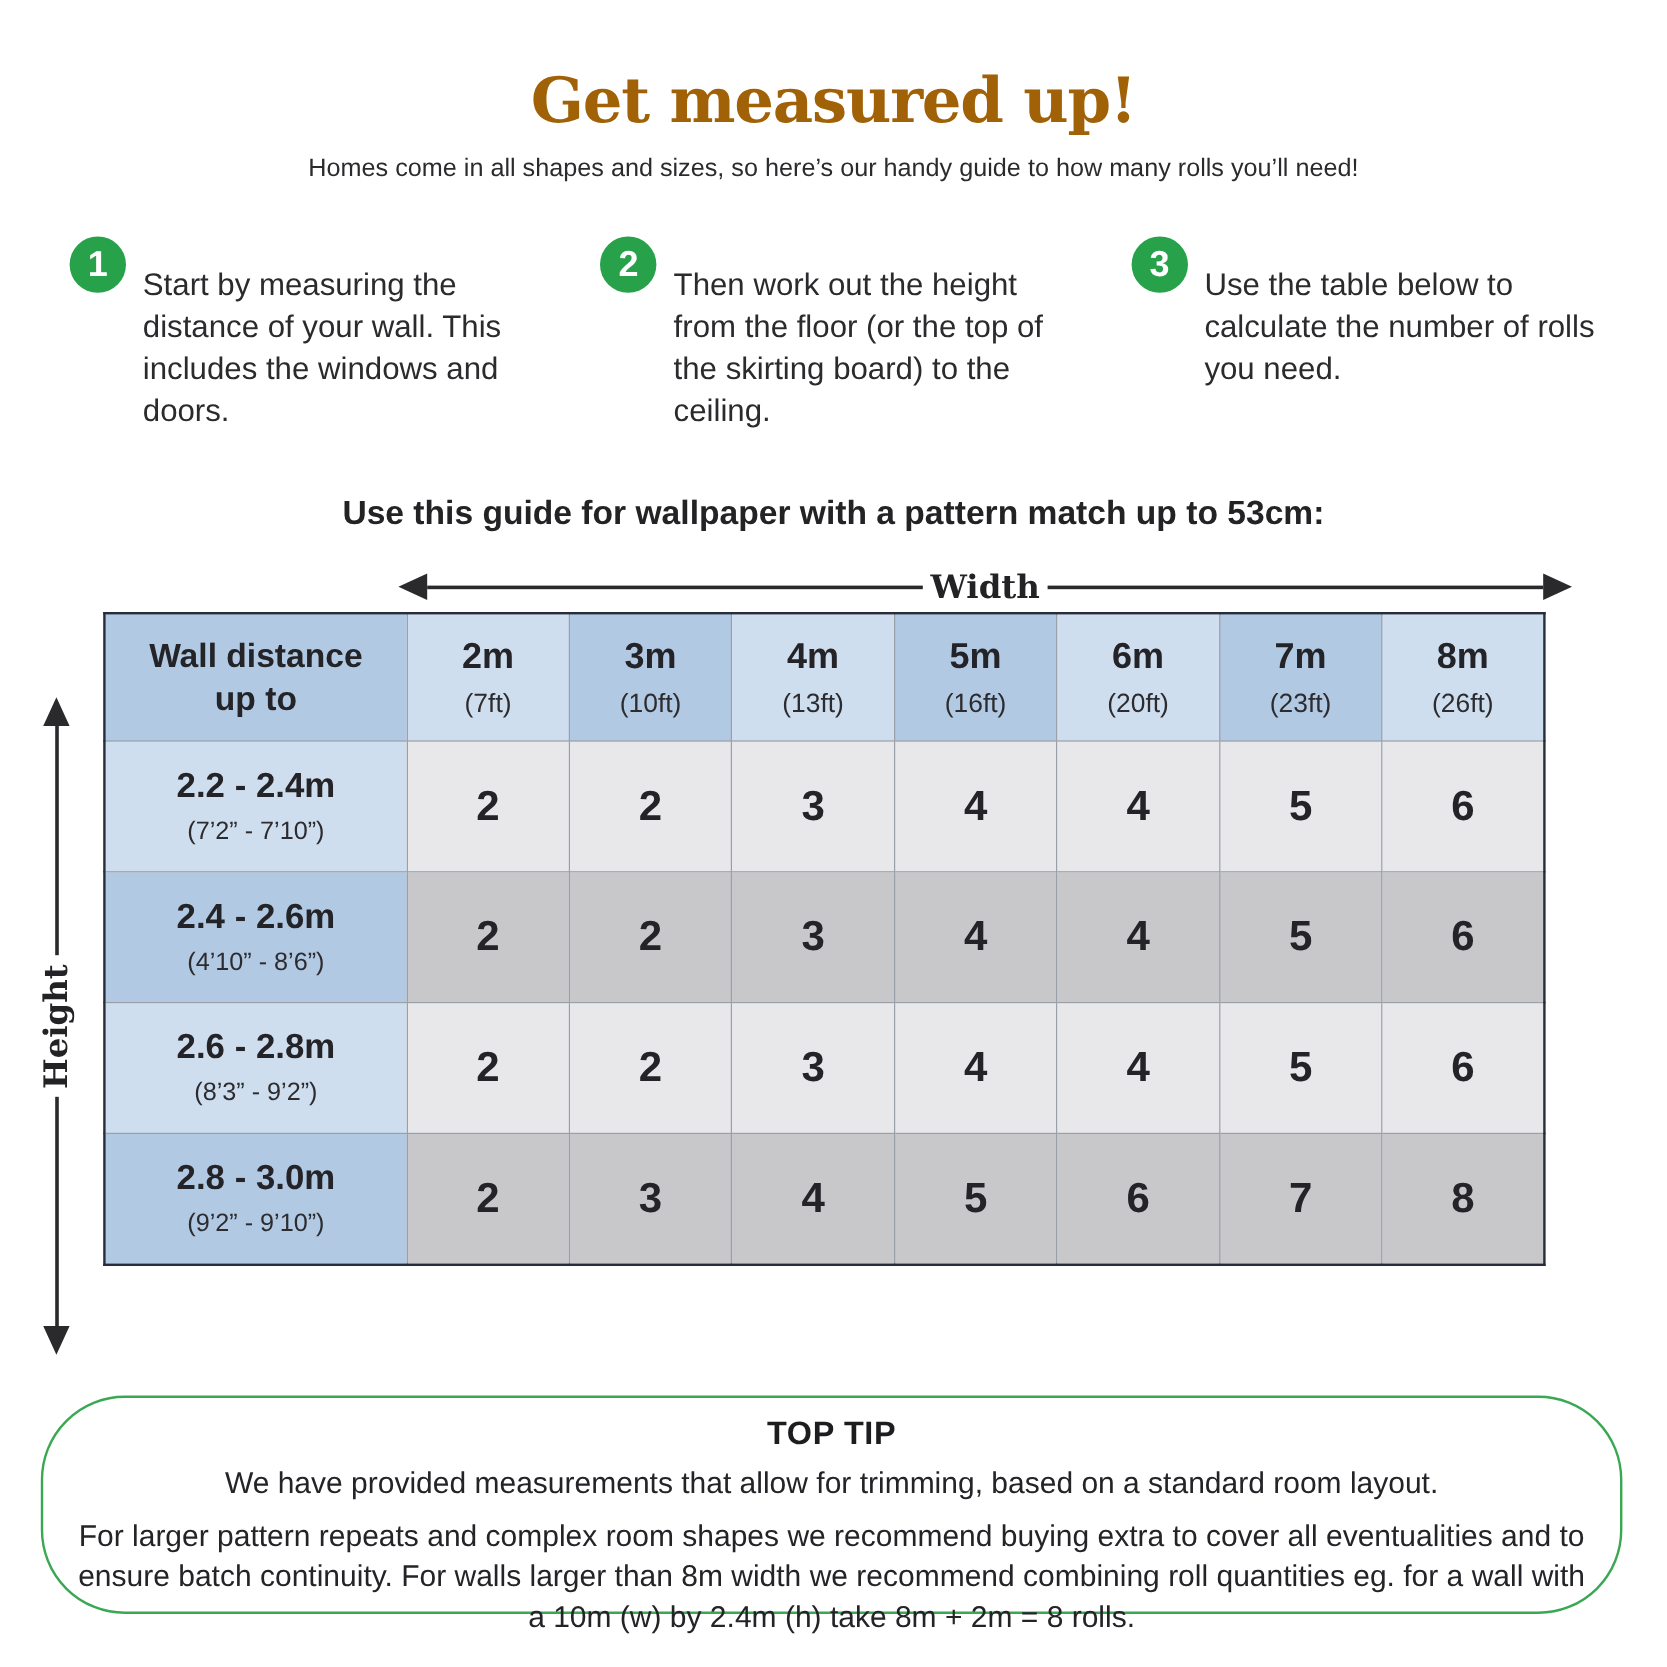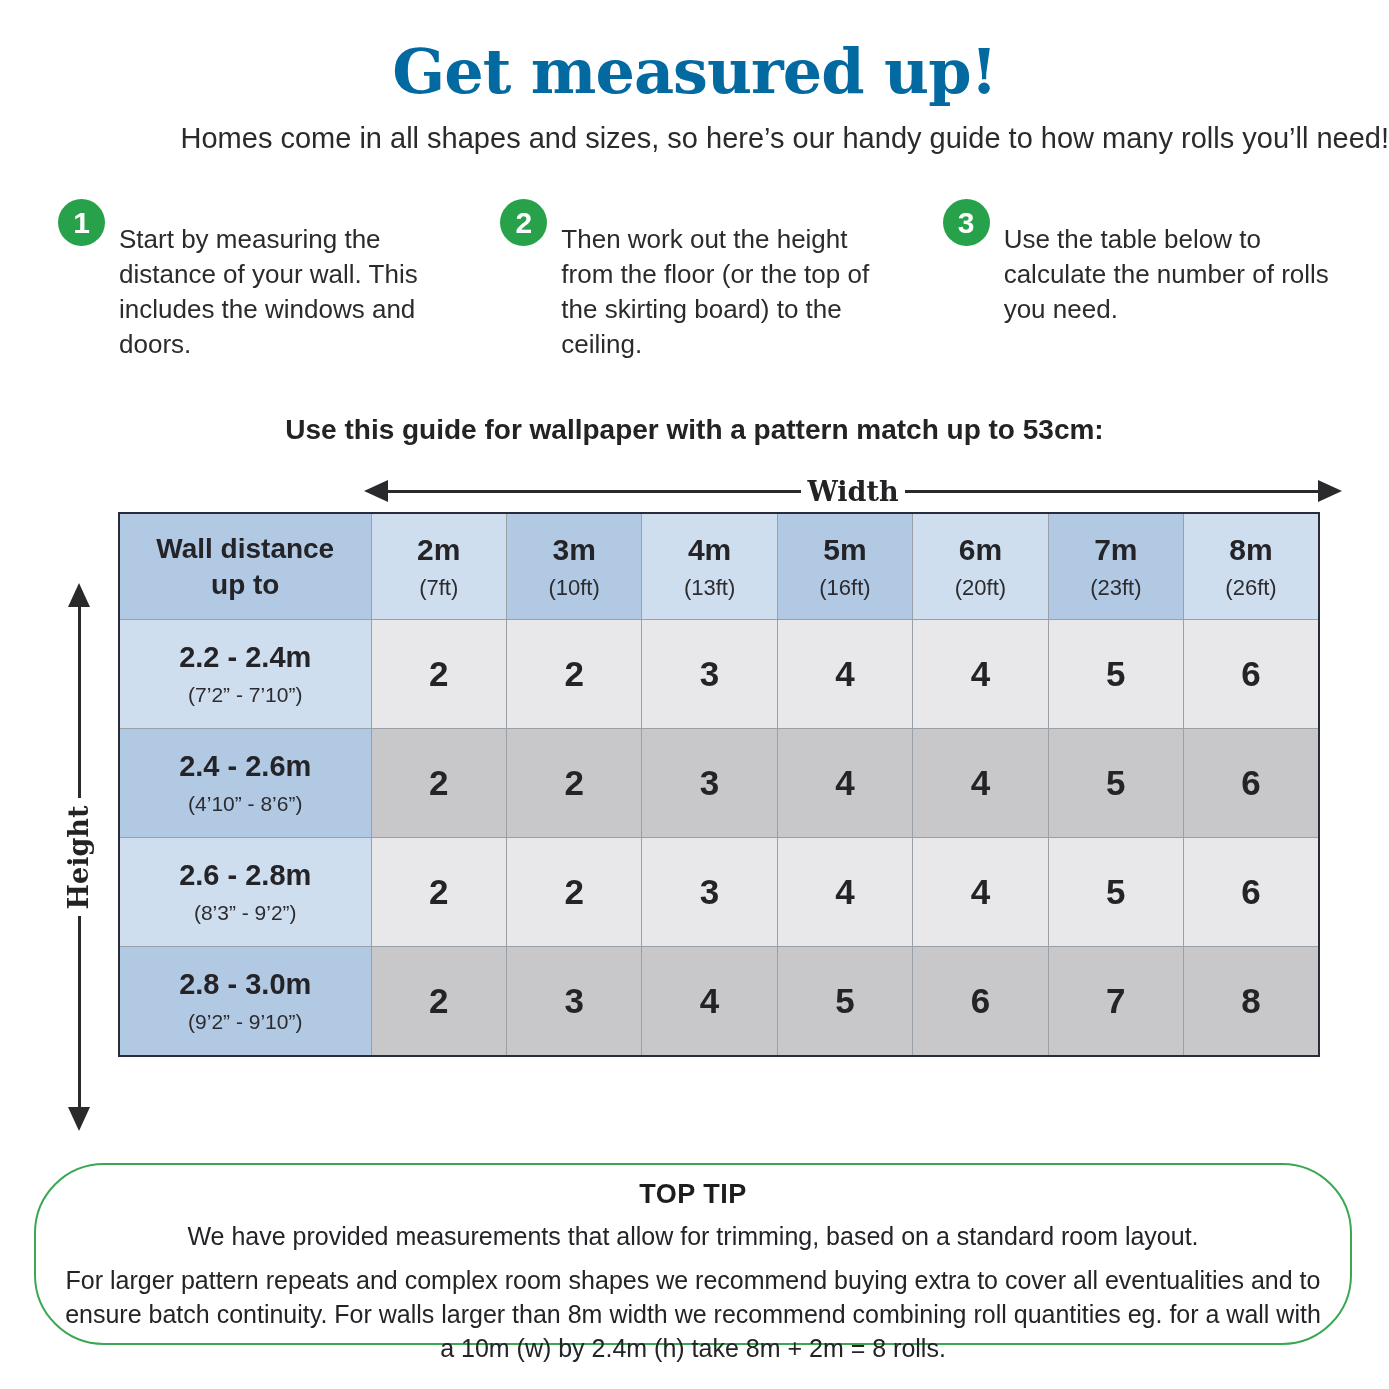--- a/index.html
+++ b/index.html
@@ -6,32 +6,32 @@
   .page{
     position:relative;
     width:1389px;height:1389px;
     background:#ffffff;
     font-family:"Liberation Sans", sans-serif;
     color:#29292c;
     overflow:hidden;
   }
   
   .title{
-    margin:0;padding-top:35px;
+    margin:0;padding-top:54px;
     text-align:center;
     font-family:"DejaVu Serif", serif;
     font-weight:bold;
-    font-size:62px;
+    font-size:52px;
     letter-spacing:-1px;
-    color:#0369a1;
+    color:#a16207;
   }
   .subtitle{
     margin:14px 0 0 0;
-    text-align:right;
-    font-size:29px;
+    text-align:center;
+    font-size:21px;
     color:#2b2b2e;
   }
   
   .steps{
     display:flex;
     margin:44px 40px 0 58px;
     gap:36px;
   }
   .step{display:flex;align-items:flex-start;flex:1;}
   .step-num{
@@ -50,21 +50,21 @@
   }
   
   .guide-caption{
     margin:52px 0 0 0;
     text-align:center;
     font-size:28px;font-weight:bold;color:#232326;
   }
   
   .table-area{
     position:relative;
-    margin:30px 0 0 118px;
+    margin:30px 0 0 86px;
     width:1080px;
   }
   .width-arrow{
     position:relative;
     left:246px;width:978px;
     height:30px;
     display:flex;align-items:center;
     margin-bottom:6px;
   }
   .arrow-line{flex:1;height:3px;background:#2a2a2d;}

